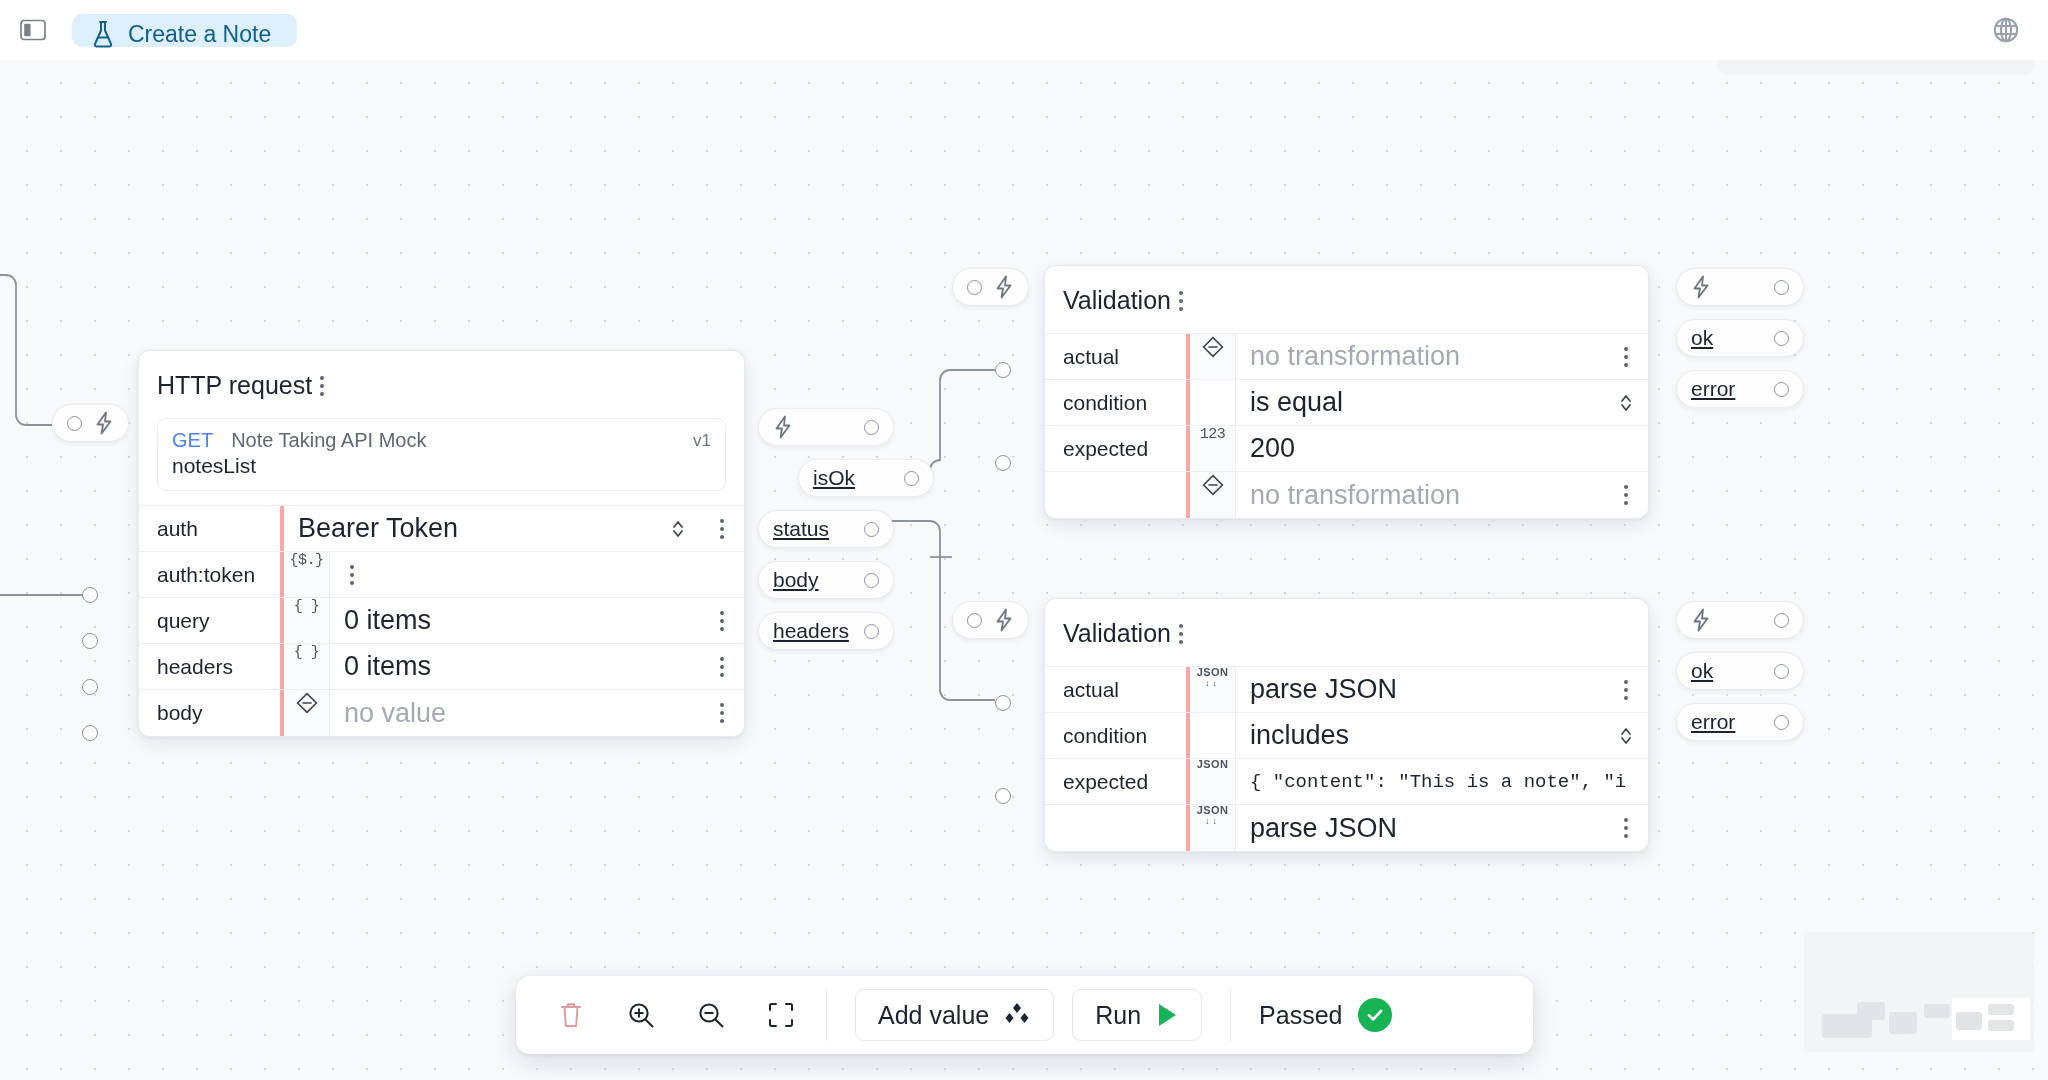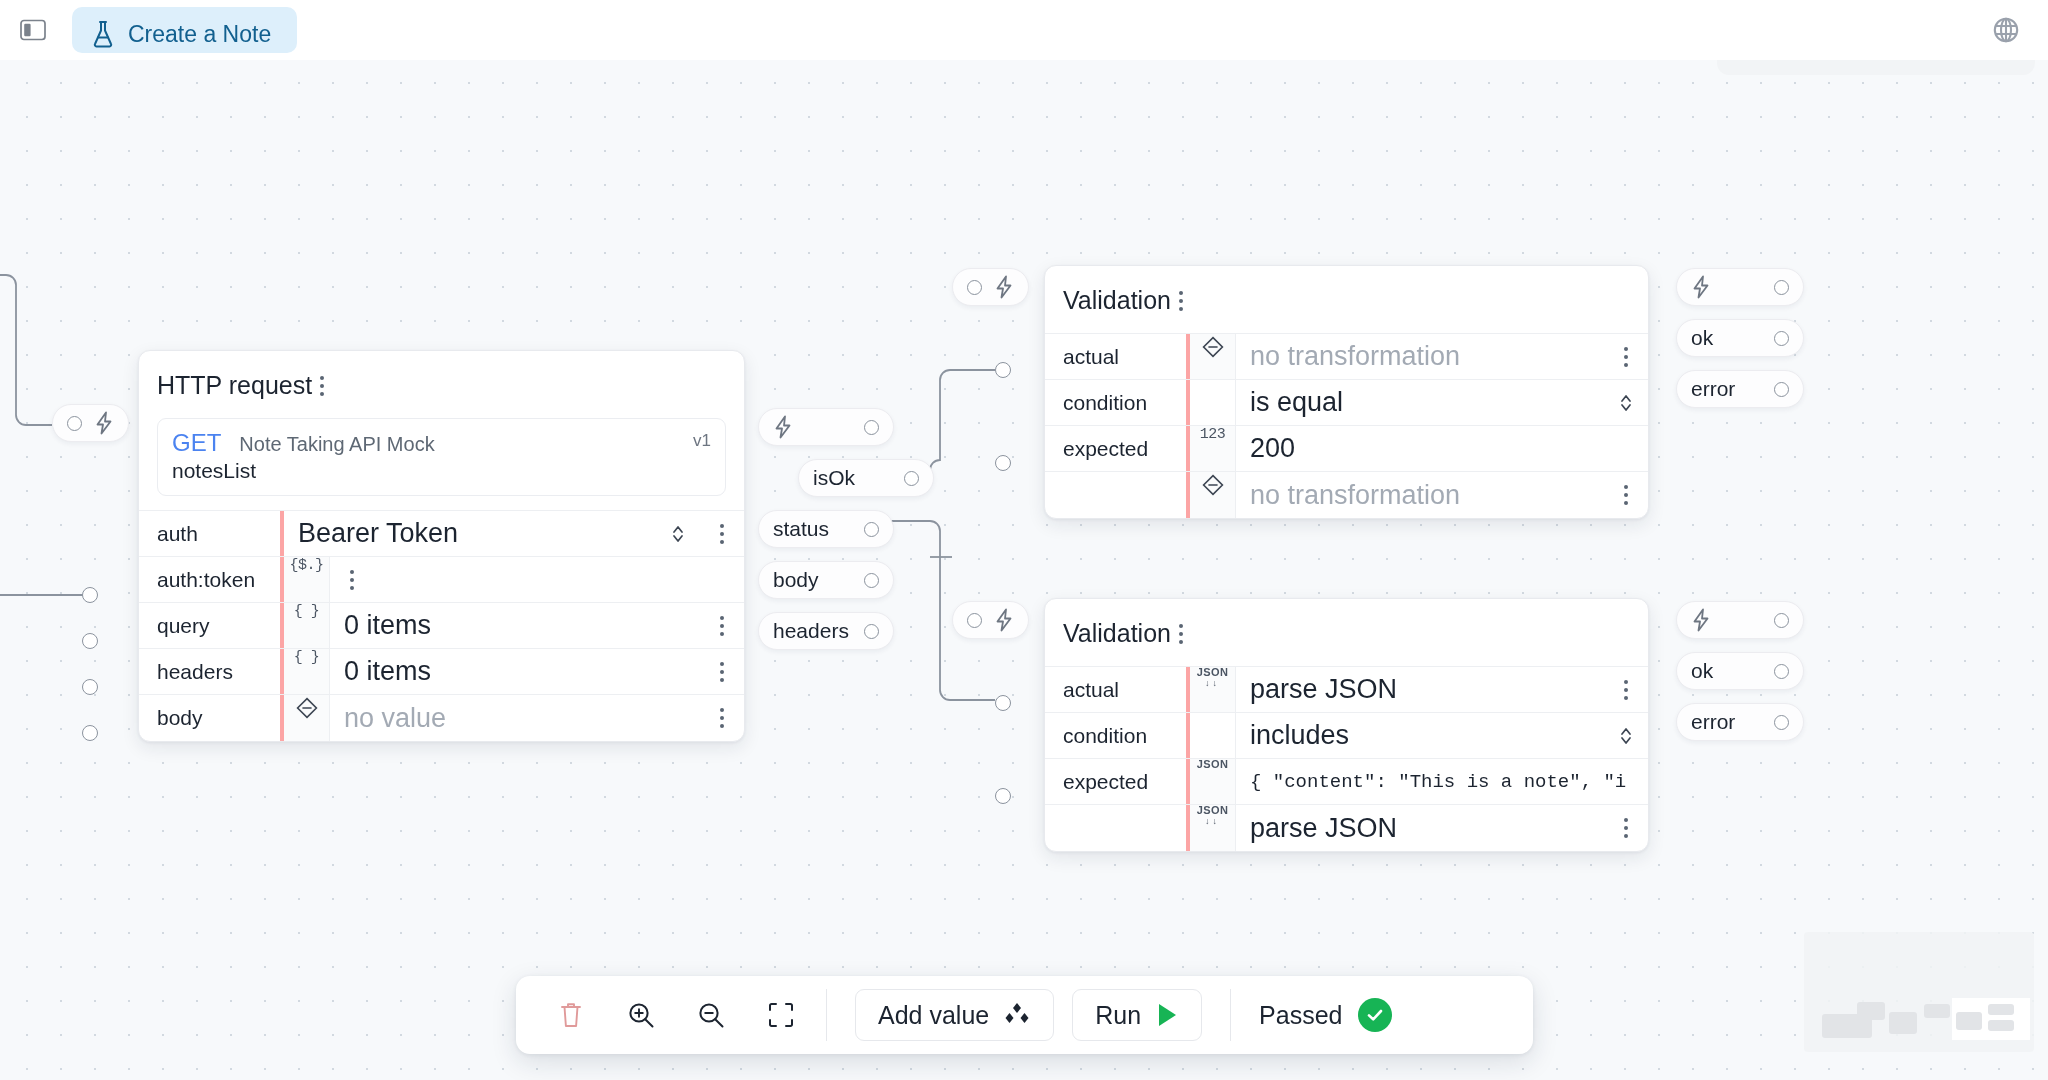--- a/index.html
+++ b/index.html
@@ -19,21 +19,21 @@
     z-index: 40;
   }
   .sidebar-toggle {
     width: 30px; height: 30px;
     margin-left: 18px;
     display: flex; align-items: center; justify-content: center;
     cursor: pointer;
   }
   .tab-pill {
     margin-left: 24px;
-    height: 46px;
+    height: 33px;
     padding: 8px 26px 0 20px;
     background: #ddeffb;
     border-radius: 10px;
     display: flex; align-items: center; gap: 14px;
     color: #12608f;
     font-size: 23px;
     cursor: pointer;
   }
   .globe-btn {
     position: absolute; right: 26px; top: 14px;
@@ -76,21 +76,21 @@
 
   
   .req-box {
     margin: 0 18px 14px 18px;
     border: 1px solid #ebedf1;
     border-radius: 9px;
     padding: 10px 14px 12px 14px;
     position: relative;
   }
   .req-line1 { display: flex; align-items: baseline; gap: 18px; }
-  .req-method { color: #4b83f0; font-size: 24px; }
+  .req-method { color: #4b83f0; font-size: 20px; }
   .req-name { color: #5e6874; font-size: 20px; }
   .req-ver { position: absolute; right: 14px; top: 12px; color: #6d7581; font-size: 17px; }
   .req-path { margin-top: 2px; color: #1c2430; font-size: 21px; }
 
   
   .ptable { border-top: 1px solid #edeff2; }
   .prow {
     display: flex; align-items: stretch;
     border-bottom: 1px solid #edeff2;
     min-height: 46px;
@@ -145,21 +145,21 @@
     font-size: 21px; color: #1c2430;
     cursor: pointer;
     white-space: nowrap;
   }
   .port {
     width: 15px; height: 15px; flex: none;
     border: 1.6px solid #8b939e;
     border-radius: 50%;
     background: #fff;
   }
-  .pill .lbl { flex: 1 1 auto; }
+  .pill .lbl { flex: 1 1 auto; text-decoration: underline; }
   .pill.right-label .lbl { text-align: left; }
 
   
   .dot {
     position: absolute;
     width: 16px; height: 16px;
     border: 1.7px solid #8b939e;
     border-radius: 50%;
     background: #fff;
     cursor: pointer;

